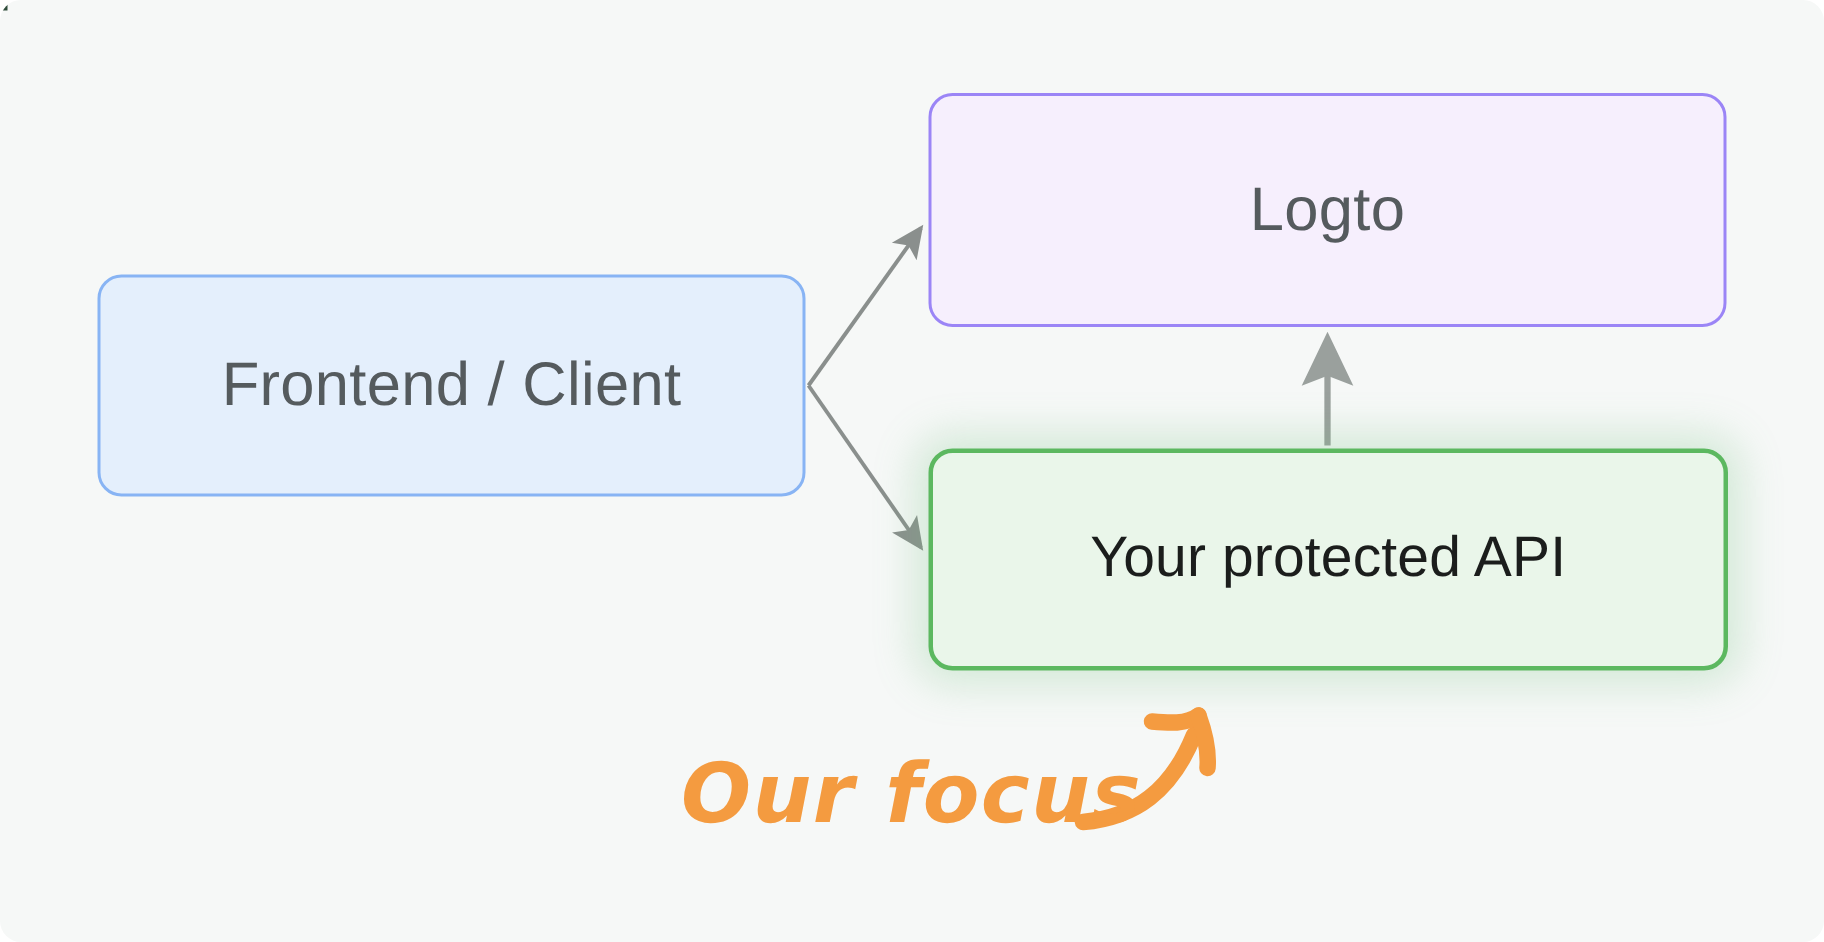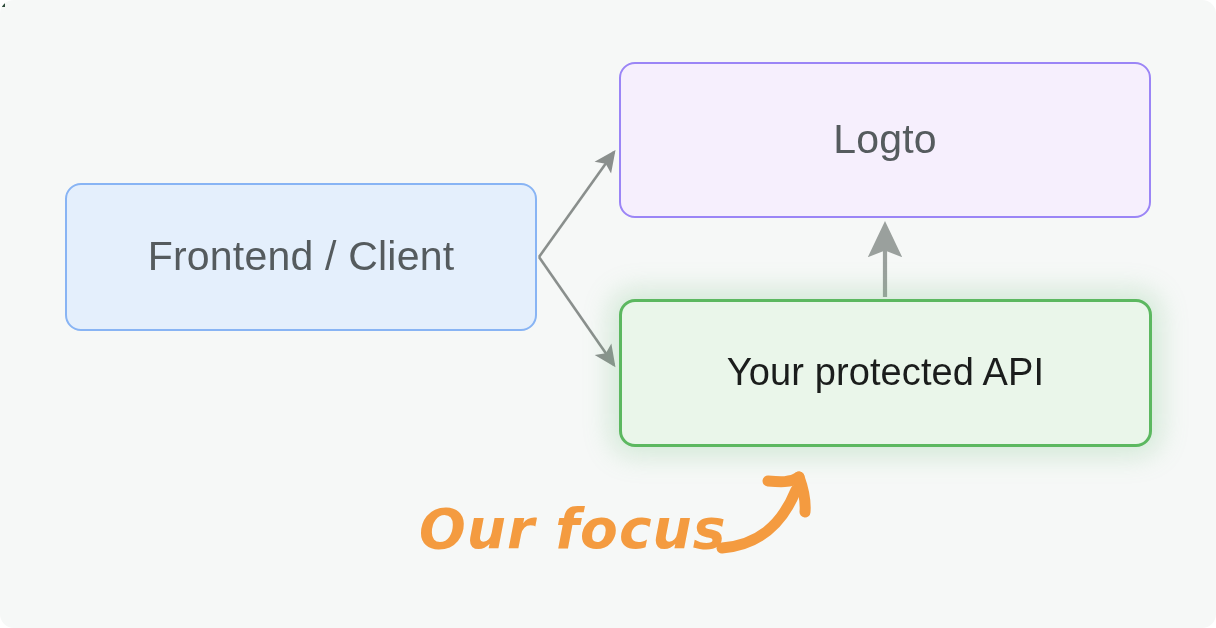--- a/index.html
+++ b/index.html
@@ -65,21 +65,21 @@
   #edges-layer, #annotation-layer {
     position: absolute;
     left: 0;
     top: 0;
     width: 1216px;
     height: 628px;
     pointer-events: none;
   }
   #focus-label {
     position: absolute;
-    left: 419px;
+    left: 454px;
     top: 497px;
     font-family: "DejaVu Sans", sans-serif;
     font-weight: bold;
     font-style: italic;
     font-size: 55px;
     color: #f49b40;
     letter-spacing: 1px;
     white-space: nowrap;
   }
   .corner-artifact {

